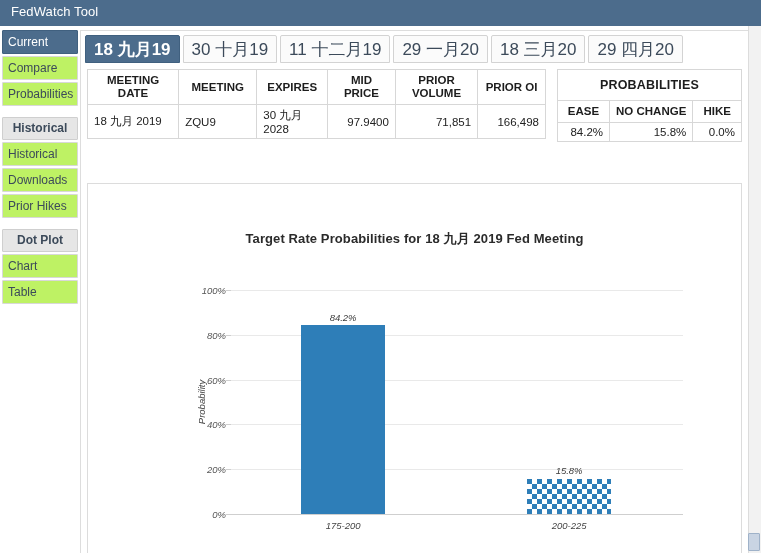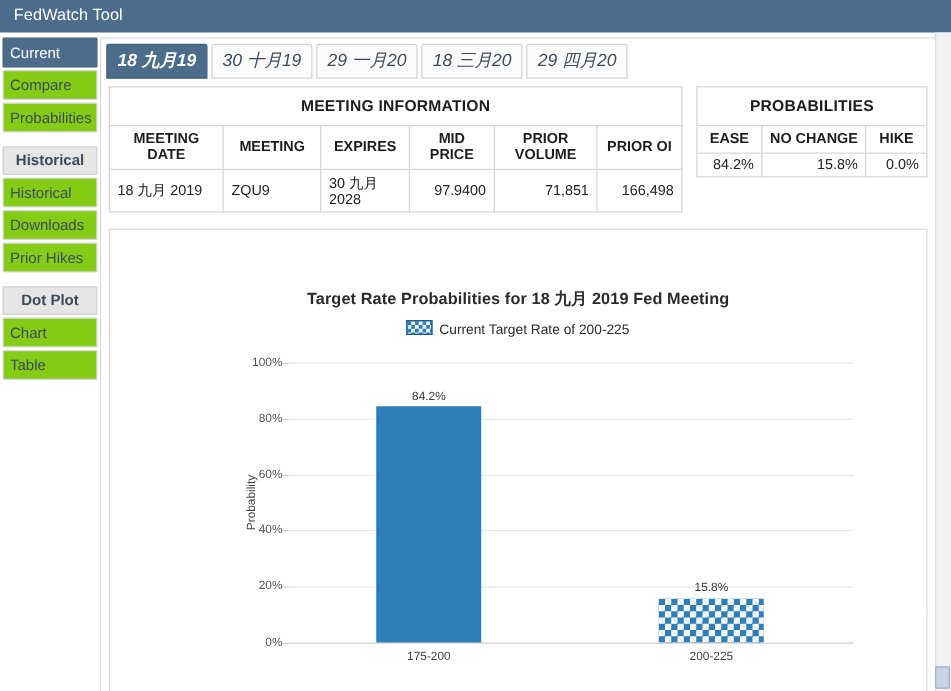--- a/index.html
+++ b/index.html
@@ -32,21 +32,21 @@
     position:absolute;left:0;top:30px;width:80px;
   }
   .side-head{
     margin:0 2px 2px 2px;height:21px;line-height:21px;
     background:#e6e6e6;border:1px solid #cfcfcf;
     text-align:center;font-weight:bold;font-size:12px;color:#3c4a5a;
     border-radius:1px;
   }
   .side-item{
     margin:0 2px 2px 2px;height:22px;line-height:22px;
-    background:#84cc16;border:1px solid #d8d8d8;
+    background:#bef264;border:1px solid #d8d8d8;
     padding-left:5px;font-size:12px;color:#3c4a5a;
     white-space:nowrap;overflow:hidden;border-radius:1px;
   }
   .side-item.active{
     background:#4c6c8c;border-color:#40607f;color:#ffffff;
   }
   .side-gap{height:9px;}
 
   
   .content{
@@ -56,22 +56,22 @@
 
   
   .tabs{
     position:absolute;left:4px;top:4px;height:28px;
     display:flex;align-items:stretch;
   }
   .tab{
     border:1px solid #d3d3d3;background:#fbfbfb;
     margin-right:3px;padding:0 8px;
     display:flex;align-items:center;
-    font-size:14px;color:#3c4a5a;
-    border-radius:2px 2px 0 0;white-space:nowrap;font-style:italic;
+    font-size:17px;color:#3c4a5a;
+    border-radius:2px 2px 0 0;white-space:nowrap;
   }
   .tab.active{
     background:#4c6c8c;border-color:#40607f;color:#fff;font-weight:bold;
   }
 
   
   .tables{
     position:absolute;left:6px;top:38px;right:6px;height:108px;
   }
   table.grid{border-collapse:collapse;font-size:11.5px;color:#222;background:#fff;}
@@ -112,21 +112,21 @@
     background-color:#2e7eb8;
     background-image:
       linear-gradient(45deg,#ffffff 25%,transparent 25%,transparent 75%,#ffffff 75%),
       linear-gradient(45deg,#ffffff 25%,transparent 25%,transparent 75%,#ffffff 75%);
     background-size:6px 6px;
     background-position:0 0,3px 3px;
   }
 
   
   .plot{
-    position:absolute;left:143px;top:106px;right:58px;bottom:39px;
+    position:absolute;left:143px;top:106px;right:58px;bottom:39px;font-style:italic;
   }
   .gridline{position:absolute;left:0;right:0;height:1px;background:#e9e9e9;}
   .gridline.base{background:#cfcfcf;}
   .ytick{
     position:absolute;right:100%;margin-right:5px;
     font-size:9.5px;color:#555;white-space:nowrap;
     transform:translateY(-50%);
   }
   .ytick-mark{position:absolute;right:100%;width:5px;height:1px;background:#cfcfcf;}
   .ylabel{
@@ -209,33 +209,31 @@
       <div class="side-item">Table</div>
     </div>
 
   </div>
 
   <div class="content">
 
     <div class="tabs">
       <div class="tab active">18 九月19</div>
       <div class="tab">30 十月19</div>
+      <div class="tab">11 十二月19</div>
       <div class="tab">29 一月20</div>
       <div class="tab">18 三月20</div>
       <div class="tab">29 四月20</div>
     </div>
 
     <div class="tables">
 
       <div class="meetinfo">
         <table class="grid">
           <tbody>
-            <tr>
-              <td class="title" colspan="6">MEETING INFORMATION</td>
-            </tr>
             <tr>
               <td class="hdr" style="width:92px">MEETING DATE</td>
               <td class="hdr" style="width:72px">MEETING</td>
               <td class="hdr" style="width:62px">EXPIRES</td>
               <td class="hdr" style="width:62px">MID PRICE</td>
               <td class="hdr" style="width:80px">PRIOR VOLUME</td>
               <td class="hdr" style="width:62px">PRIOR OI</td>
             </tr>
             <tr>
               <td class="c-center">18 九月 2019</td>
@@ -276,23 +274,20 @@
       <div class="wm-logo">
         <svg width="112" height="112" viewBox="0 0 112 112" aria-hidden="true">
           <circle cx="56" cy="52" r="40" fill="none" stroke="#e8eef4" stroke-width="7"></circle>
           <path d="M24 78 L44 44 L56 62 L74 30 L92 18" fill="none" stroke="#eef2f6" stroke-width="9" stroke-linejoin="round"></path>
           <path d="M62 58 L96 92" stroke="#eef2f6" stroke-width="9" stroke-linecap="round"></path>
         </svg>
       </div>
 
       <div class="chart-title">Target Rate Probabilities for 18 九月  2019 Fed Meeting</div>
 
-      <div class="chart-legend">
-        <span class="legend-sw"></span><span>Current Target Rate of 200-225</span>
-      </div>
 
       <div class="plot">
 
         <div class="ylabel">Probability</div>
 
         <div class="gridline" style="top:0%">
           <span class="ytick-mark" style="top:0"></span>
           <span class="ytick">100%</span>
         </div>
         <div class="gridline" style="top:20%">

